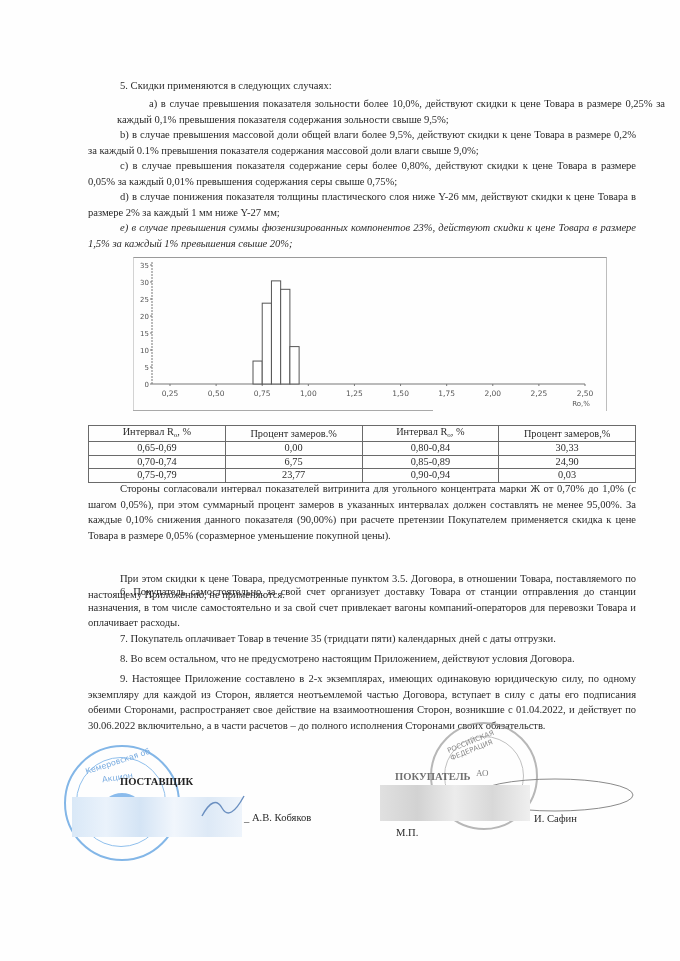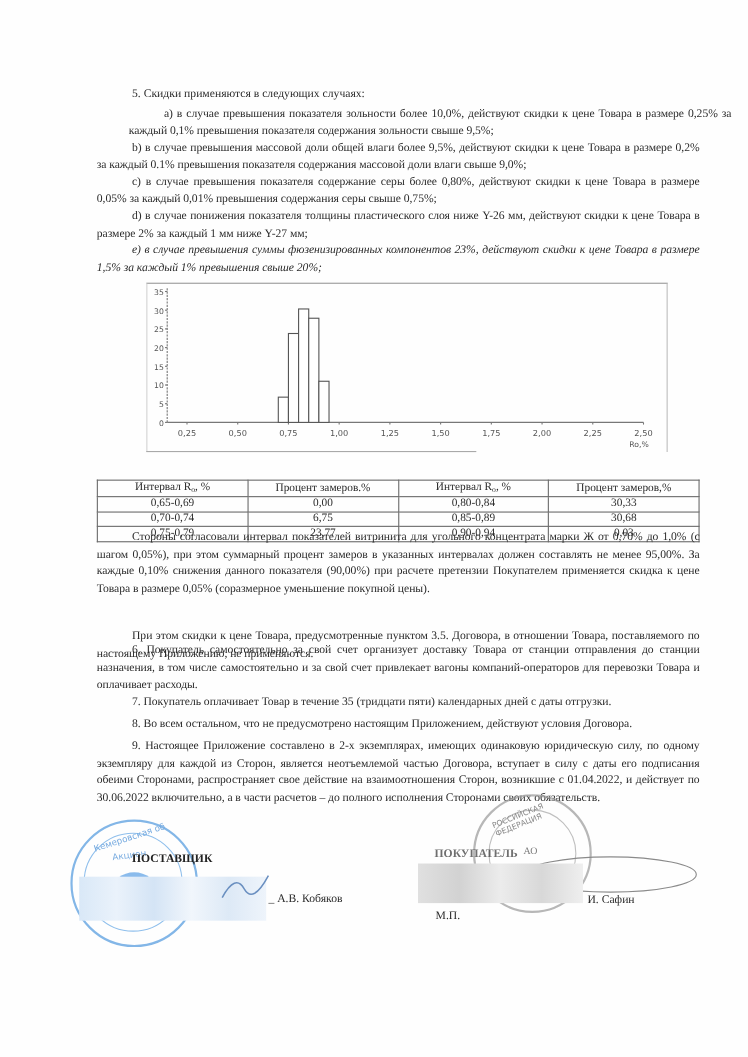--- a/index.html
+++ b/index.html
@@ -10,21 +10,21 @@
        text-align: justify; letter-spacing: -0.05px; }
   .p .ind { display: inline-block; width: 32px; }
   .heading { position: absolute; left: 120px; font-size: 10.6px; }
   
   .chart { position: absolute; left: 133px; top: 257px; width: 472px; height: 153px;
            border-top: 1px solid #9a9a9a; border-right: 1px solid #bdbdbd; border-left: 1px solid #d3d3d3; }
   .chart-bottom-line { position: absolute; left: 133px; top: 410px; width: 300px; height: 1px; background: #a9a9a9; }
   svg text { font-family: "DejaVu Sans", sans-serif; fill: #555; }
   
   table.ro { position: absolute; left: 88px; top: 425px; width: 548px; border-collapse: collapse;
-             font-size: 10.3px; margin-top: 11px; }
+             font-size: 10.3px; }
   table.ro td, table.ro th { border: 1px solid #6a6a6a; text-align: center; font-weight: normal;
              padding: 0; height: 12.5px; line-height: 12px; }
   .sub { font-size: 7px; vertical-align: -2px; }
   
   .sig { position: absolute; font-size: 10.6px; }
   .stamp { position: absolute; border-radius: 50%; }
   .blur { position: absolute; filter: blur(0.5px); }
 </style>
 </head>
 <body>
@@ -107,21 +107,21 @@
       <tr>
         <td>0,65-0,69</td>
         <td>0,00</td>
         <td>0,80-0,84</td>
         <td>30,33</td>
       </tr>
       <tr>
         <td>0,70-0,74</td>
         <td>6,75</td>
         <td>0,85-0,89</td>
-        <td>30,68</td>
+        <td>24,90</td>
       </tr>
       <tr>
         <td>0,75-0,79</td>
         <td>23,77</td>
         <td>0,90-0,94</td>
         <td>0,03</td>
       </tr>
     </tbody>
   </table>
 

